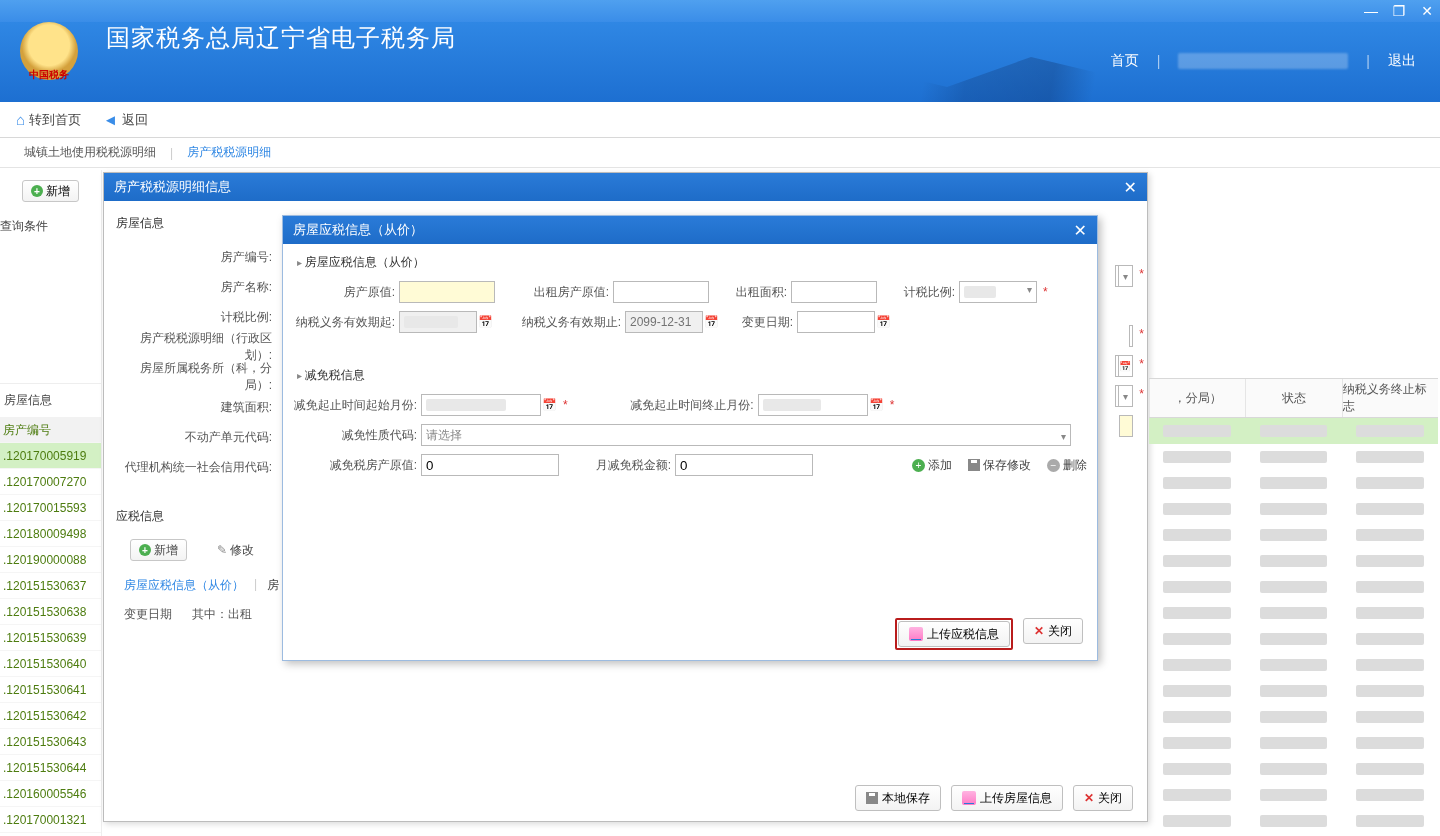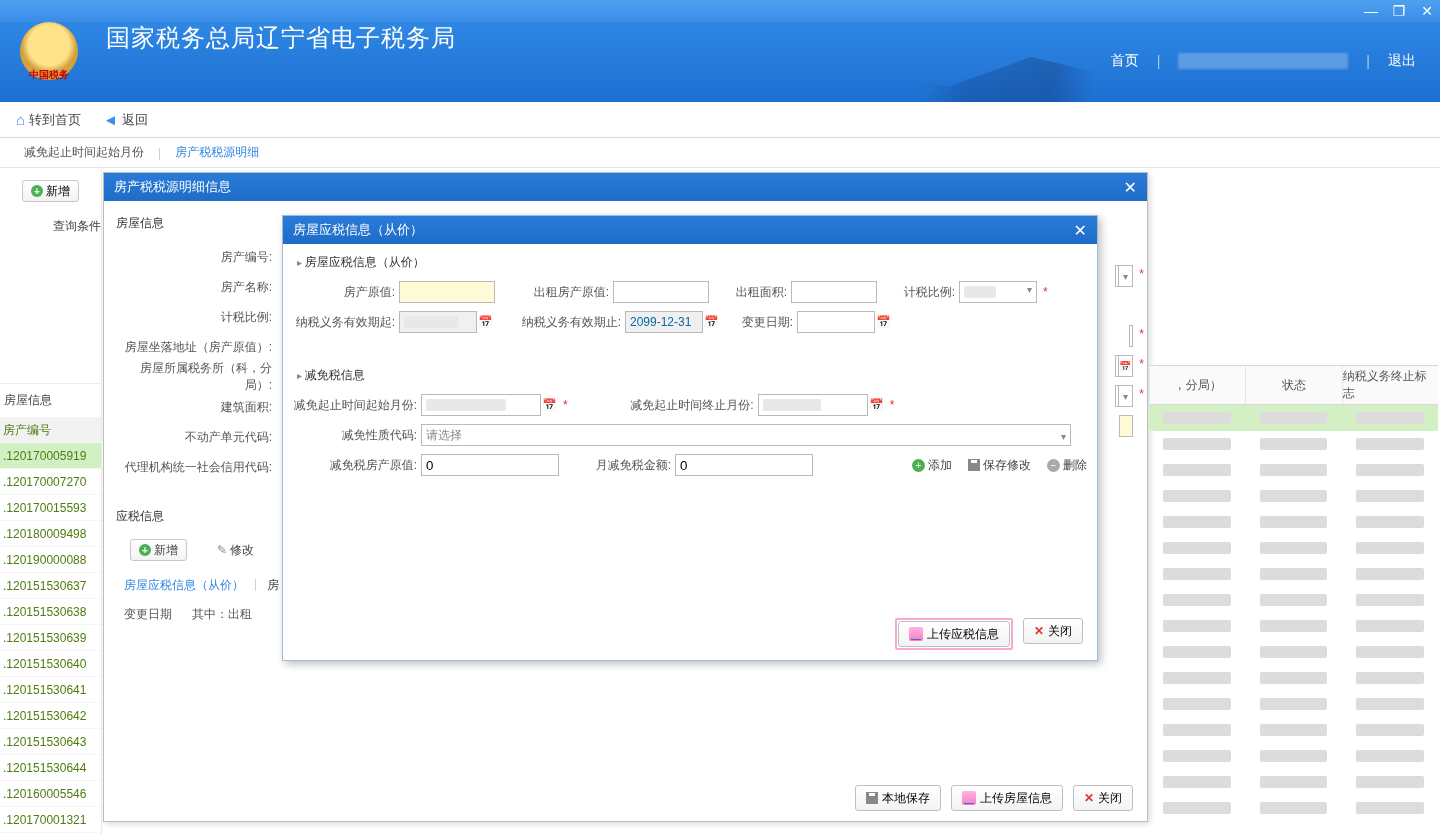--- a/index.html
+++ b/index.html
@@ -27,61 +27,61 @@
 
 .tabsrow { height: 30px; border-bottom:1px solid #e4e4e4; display:flex; align-items:center; padding-left:24px; gap:14px; font-size:12px; color:#555; }
 .tabsrow .sep { color:#ccc;}
 .tabsrow .active { color:#2f87e4;}
 
 
 .leftcol { position:absolute; top: 170px; left:0; width:102px; height: calc(836px - 170px); border-right:1px solid #eee; }
 .btn-mini { display:inline-flex; align-items:center; gap:3px; height:22px; padding:0 8px; border:1px solid #c7c7c7; background:linear-gradient(#fff,#f3f3f3); border-radius:3px; cursor:pointer; font-size:12px;}
 .green-plus { width:12px;height:12px;background:#4caf50;border-radius:50%;color:#fff;display:flex;align-items:center;justify-content:center;font-size:10px;font-weight:bold;}
 .leftcol .topbtn { padding:10px 0 8px; text-align:center; }
-.leftcol .lbl { text-align:right; padding:8px 0; color:#444;}
+.leftcol .lbl { text-align:left; padding:8px 0; color:#444;}
 .rowid { height:26px; line-height:26px; padding-left:3px; font-size:12px; color:#4d7c0f; border-bottom:1px solid #f5f5f5; cursor:default;}
 .rowid.sel { background:#d3f0c4;}
 
 
 .dialog1 { position:absolute; top:172px; left:103px; width:1045px; height:650px; background:#fff; border:1px solid #bcbcbc; box-shadow: 2px 2px 6px rgba(0,0,0,.15); }
 .dlg-title { height:28px; background:linear-gradient(#2a7bd8,#1e6cc8); color:#fff; display:flex; align-items:center; justify-content:space-between; padding:0 10px; font-size:13px;}
 .dlg-close { cursor:pointer; font-size:16px;}
 .dlg-body { padding:8px 12px; color:#444; font-size:12px; position:relative;}
 .groupttl { font-size:12px; color:#333; margin:6px 0 10px;}
 .formrow { display:flex; align-items:center; height:30px; }
 .flabel { text-align:right; padding-right:4px; color:#555;}
 .input { height:22px; border:1px solid #b9b9b9; padding:0 4px; background:#fff;}
-.input.readonly { background:#f0f0f0; color:#0369a1; }
+.input.readonly { background:#f0f0f0; color:#737373; }
 .input.hi { background:#fffbd6; }
 .select { height:22px; border:1px solid #b9b9b9; background:#fff; padding-right:16px; position:relative;}
 .select::after { content:"▾"; position:absolute; right:4px; top:2px; color:#888; font-size:10px;}
 .calicon { width:18px; display:inline-flex; align-items:center; justify-content:center; color:#5a8ed0; cursor:pointer;}
 .smblur { display:inline-block; background:#e8e8e8; border-radius:2px;}
 
 
 .dialog2 { position:absolute; top:215px; left:282px; width:816px; height:446px; background:#fff; border:1px solid #9cbbe0; box-shadow: 3px 3px 8px rgba(0,0,0,.25); z-index:10;}
 .fieldset-hdr { color:#333; padding:6px 4px; font-size:12px; cursor:pointer; }
 .fieldset-hdr::before { content:"▸ "; color:#888; font-size:10px;}
 .tblhdr { display:flex; height:28px; align-items:center; border-top:1px solid #d8d8d8; border-bottom:1px solid #d8d8d8; background:#fafafa; font-size:12px; color:#555;}
 .tblhdr > div { text-align:center; }
 .cb { width:13px;height:13px;border:1px solid #999;display:inline-block;}
 .actionbar { display:flex; align-items:center; gap:16px; font-size:12px;}
 .actlink { display:flex; align-items:center; gap:3px; cursor:pointer; color:#444;}
 .circ { width:13px;height:13px;border-radius:50%;display:flex;align-items:center;justify-content:center;font-size:10px;color:#fff;}
 .circ.green{background:#4caf50;} .circ.grey{background:#aaa;}
 
 .dlg-footer { position:absolute; bottom:10px; right:14px; display:flex; gap:10px;}
 .btn { height:26px; padding:0 10px; border:1px solid #bfbfbf; background:linear-gradient(#fff,#f3f3f3); border-radius:3px; display:flex; align-items:center; gap:4px; cursor:pointer; font-size:12px;}
-.redbox { border:2px solid #f9a8d4; padding:1px; border-radius:2px;}
+.redbox { border:2px solid #b91c1c; padding:1px; border-radius:2px;}
 .xred { color:#d33; font-weight:bold;}
 .upicon { width:14px;height:14px; display:inline-block; background:linear-gradient(#ffb3e1,#ff7ac6); border-radius:2px; position:relative;}
 .upicon::after{content:"";position:absolute;bottom:1px;left:2px;width:10px;height:1px;background:#2a7bd8;}
 
 
-.rightpane { position:absolute; top:365px; left:1149px; right:2px; }
+.rightpane { position:absolute; top:378px; left:1149px; right:2px; }
 .rthdr { display:flex; height:40px; border-top:1px solid #d8d8d8; border-bottom:1px solid #d8d8d8; background:#fafafa;}
 .rthdr > div { flex:1; display:flex; align-items:center; justify-content:center; font-size:12px; color:#555; border-left:1px solid #e5e5e5;}
 .rtrow { display:flex; height:26px;}
 .rtrow > div { flex:1; display:flex; align-items:center; justify-content:center;}
 .rtrow.sel { background:#d3f0c4;}
 .bblur { width:70%; height:12px; background:#dcdcdc; border-radius:2px;}
 
 
 .tinystar { color:#d33; position:absolute;}
 .select-rt { height:22px;width:14px;border:1px solid #b9b9b9;border-left:none;display:inline-flex;align-items:center;justify-content:center;color:#888;font-size:10px;}
@@ -125,21 +125,21 @@
       <span class="icon">⌂</span>
       <span>转到首页</span>
     </div>
   <div class="nlink">
       <span class="icon">◄</span>
       <span>返回</span>
     </div>
 </div>
 
 <div class="tabsrow">
-  <span>减免起止时间起始月份</span>
+  <span>城镇土地使用税税源明细</span>
   <span class="sep">|</span>
   <span class="active">房产税税源明细</span>
 </div>
 
 <div class="leftcol">
   <div class="topbtn"><span class="btn-mini">
         <span class="green-plus">+</span>
         <span>新增</span>
       </span></div>
   <div class="lbl">查询条件</div>
@@ -176,21 +176,21 @@
     <div class="formrow">
         <span class="flabel" style="width:160px;">房产编号:</span>
       </div>
     <div class="formrow">
         <span class="flabel" style="width:160px;">房产名称:</span>
       </div>
     <div class="formrow">
         <span class="flabel" style="width:160px;">计税比例:</span>
       </div>
     <div class="formrow">
-        <span class="flabel" style="width:160px;">房屋坐落地址（房产原值）:</span>
+        <span class="flabel" style="width:160px;">房产税税源明细（行政区划）:</span>
       </div>
     <div class="formrow">
         <span class="flabel" style="width:160px;">房屋所属税务所（科，分局）:</span>
       </div>
     <div class="formrow">
         <span class="flabel" style="width:160px;">建筑面积:</span>
       </div>
     <div class="formrow">
         <span class="flabel" style="width:160px;">不动产单元代码:</span>
       </div>

